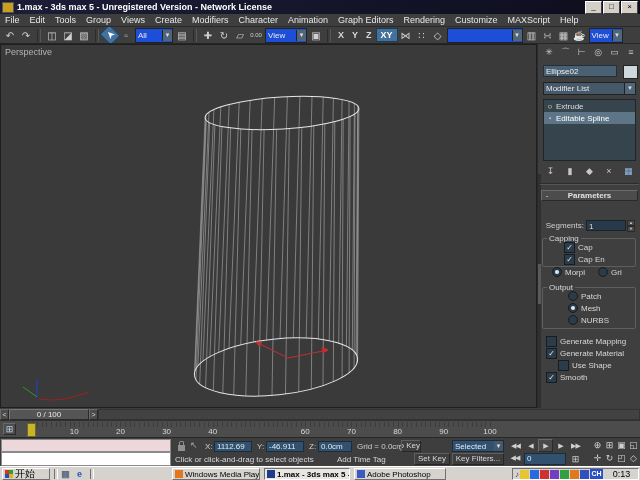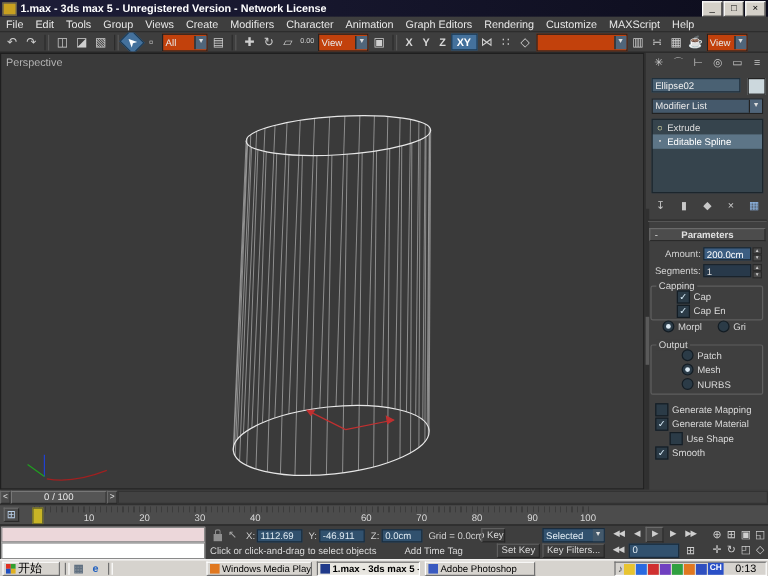--- a/index.html
+++ b/index.html
@@ -20,21 +20,21 @@
   
   #toolbar{left:0;top:27px;width:640px;height:17px;background:#3e3e3e;border-bottom:1px solid #252525;
            display:flex;align-items:center;padding-left:2px;box-sizing:border-box;overflow:hidden}
   .ticon{width:16px;height:14px;display:flex;align-items:center;justify-content:center;color:#cfcfcf;
          font-size:10px;flex:none}
   .ticon.small{font-size:6px}
   .ticon.active{background:#44719c;border:1px solid #1d3b55;box-sizing:border-box;color:#fff}
   .tx{padding:0 4px;color:#d8d8d8;font-size:9px;font-weight:bold;flex:none;height:14px;line-height:14px}
   .tx.active{background:#44719c;border:1px solid #1d3b55;box-sizing:border-box;color:#fff;line-height:12px}
   .tsep{width:2px;height:13px;border-left:1px solid #2b2b2b;border-right:1px solid #575757;margin:0 3px;flex:none}
-  .tdrop{height:13px;background:#c2410c;border:1px solid #222;color:#e8e8e8;font-size:8px;display:flex;
+  .tdrop{height:13px;background:#1d4ed8;border:1px solid #222;color:#e8e8e8;font-size:8px;display:flex;
          align-items:center;flex:none;margin:0 1px}
   .tdrop .dlabel{padding:0 2px;overflow:hidden;white-space:nowrap;flex:1}
   .tdrop .darrow{width:9px;height:11px;background:#50657a;border-left:1px solid #222;color:#ddd;font-size:6px;
                  text-align:center;line-height:11px;flex:none}
   
   #viewport{left:0;top:44px;width:537px;height:364px;background:#3a3a3a;border:1px solid #1f1f1f;box-sizing:border-box}
   #vp-label{left:4px;top:2px;color:#b4b4b4;font-size:9px}
   
   #cmdpanel{left:537px;top:44px;width:103px;height:393px;background:#3f3f3f;border-left:1px solid #2a2a2a;box-sizing:border-box}
   #panel-scroll{left:0;top:130px;width:3px;height:263px;background:#303030}
@@ -316,28 +316,20 @@
       <span class="stkbtn">×</span>
       <span class="stkbtn blue">▦</span>
     </div>
   <div class="abs pdiv"></div>
 
   <div class="abs rollout">
     <span class="minus">-</span>
     <span class="rtitle">Parameters</span>
   </div>
 
-  <div class="abs prow" style="top:161px">
-    <span class="plabel">Amount:</span>
-    <span class="pfield selected">200.0cm</span>
-    <span class="spin">
-        <span>▲</span>
-        <span>▼</span>
-      </span>
-  </div>
   <div class="abs prow" style="top:175px">
     <span class="plabel">Segments:</span>
     <span class="pfield dark">1</span>
     <span class="spin">
         <span>▲</span>
         <span>▼</span>
       </span>
   </div>
 
   <div class="grp" style="top:194px;height:29px">

